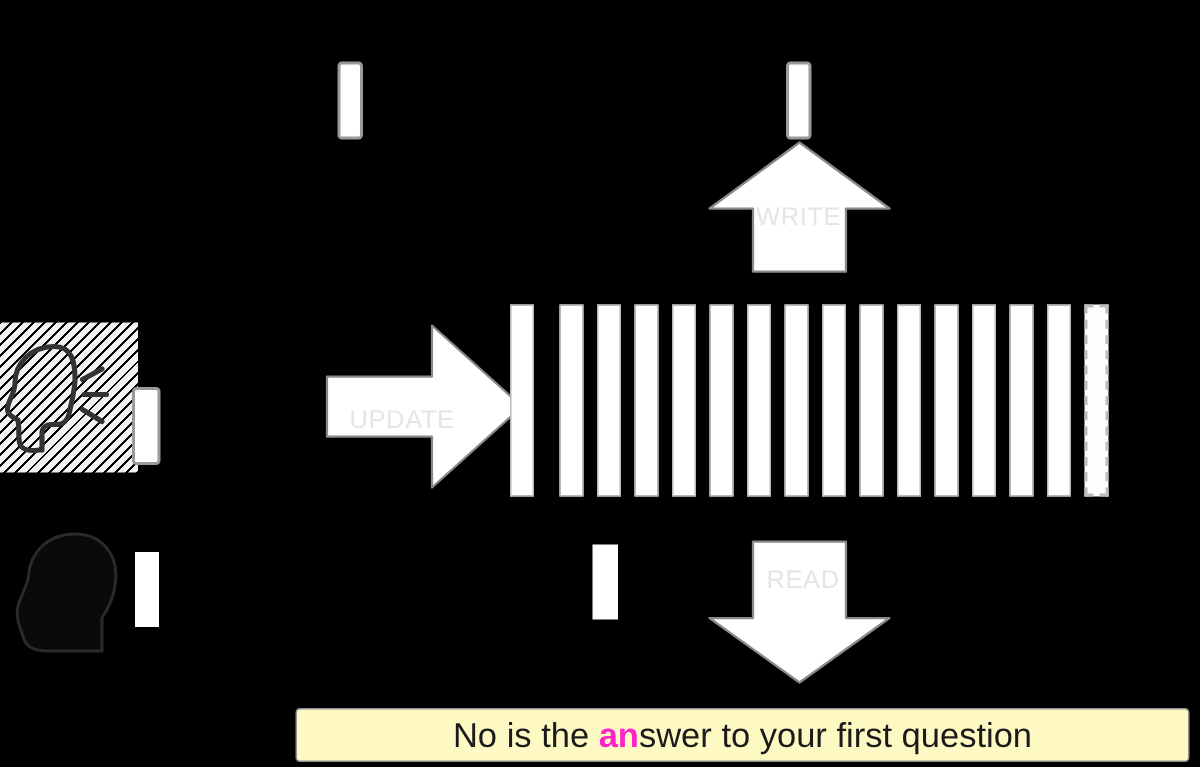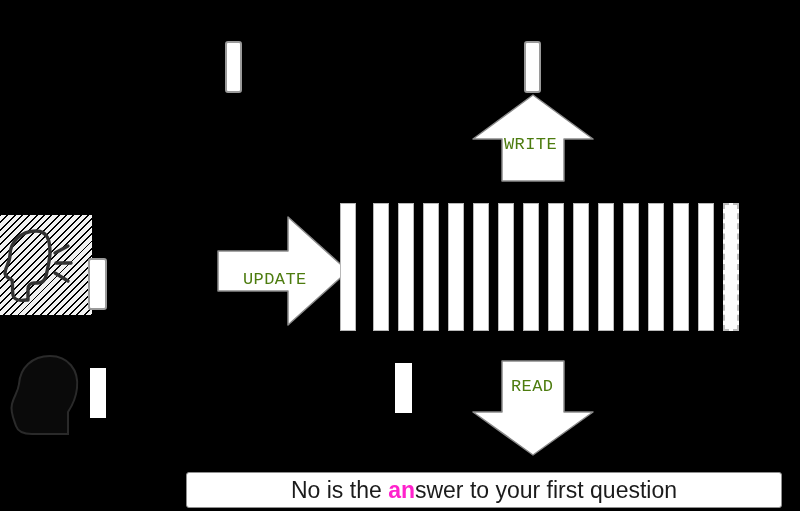--- a/index.html
+++ b/index.html
@@ -78,35 +78,35 @@
   .bar.dashed {
     border: 2px dashed #bdbdbd;
     background: #fdfdfd;
     margin-right: 0;
   }
 
   
   .arrow-svg { position: absolute; }
   .arrow-label {
     position: absolute;
-    color: #4d7c0f;
+    color: #e5e5e5;
     font-size: 17px;
     letter-spacing: 0.4px;
     white-space: nowrap;
-    font-family: Liberation Mono, monospace;
+    font-family: Liberation Sans, sans-serif;
   }
 
   
   .caption-bar {
     position: absolute;
-    left: 186px;
+    left: 197px;
     top: 472px;
     width: 596px;
     height: 36px;
-    background: #ffffff;
+    background: #fef9c3;
     border: 1px solid #8f8f8f;
     border-radius: 3px;
     box-sizing: border-box;
     display: flex;
     align-items: center;
     justify-content: center;
   }
   .caption-text {
     font-size: 23px;
     color: #1b1b1b;
@@ -143,21 +143,21 @@
              C4 60 8 68 10 74 C12 80 18 82 26 82 L62 82 L62 60
              C66 54 70 46 71 36 C73 18 62 4 44 4 Z" fill="#0a0a0a" stroke="#2a2a2a" stroke-width="2"></path>
   </svg>
   <div class="token plain" style="left:90px; top:368px; width:16px; height:50px;"></div>
 
   <div class="token" style="left:225px; top:41px; width:17px; height:52px;"></div>
 
   <svg class="arrow-svg" style="left:212px; top:215px; width:140px; height:112px;" viewBox="0 0 140 112">
     <polygon points="6,36 76,36 76,2 136,56 76,110 76,76 6,76" fill="#ffffff" stroke="#8a8a8a" stroke-width="1.5" stroke-linejoin="round"></polygon>
   </svg>
-  <div class="arrow-label" style="left:243px; top:270px;">UPDATE</div>
+  <div class="arrow-label" style="left:233px; top:270px;">UPDATE</div>
 
   <div class="bars">
     <div class="bar gapwide"></div>
     <div class="bar"></div>
     <div class="bar"></div>
     <div class="bar"></div>
     <div class="bar"></div>
     <div class="bar"></div>
     <div class="bar"></div>
     <div class="bar"></div>

